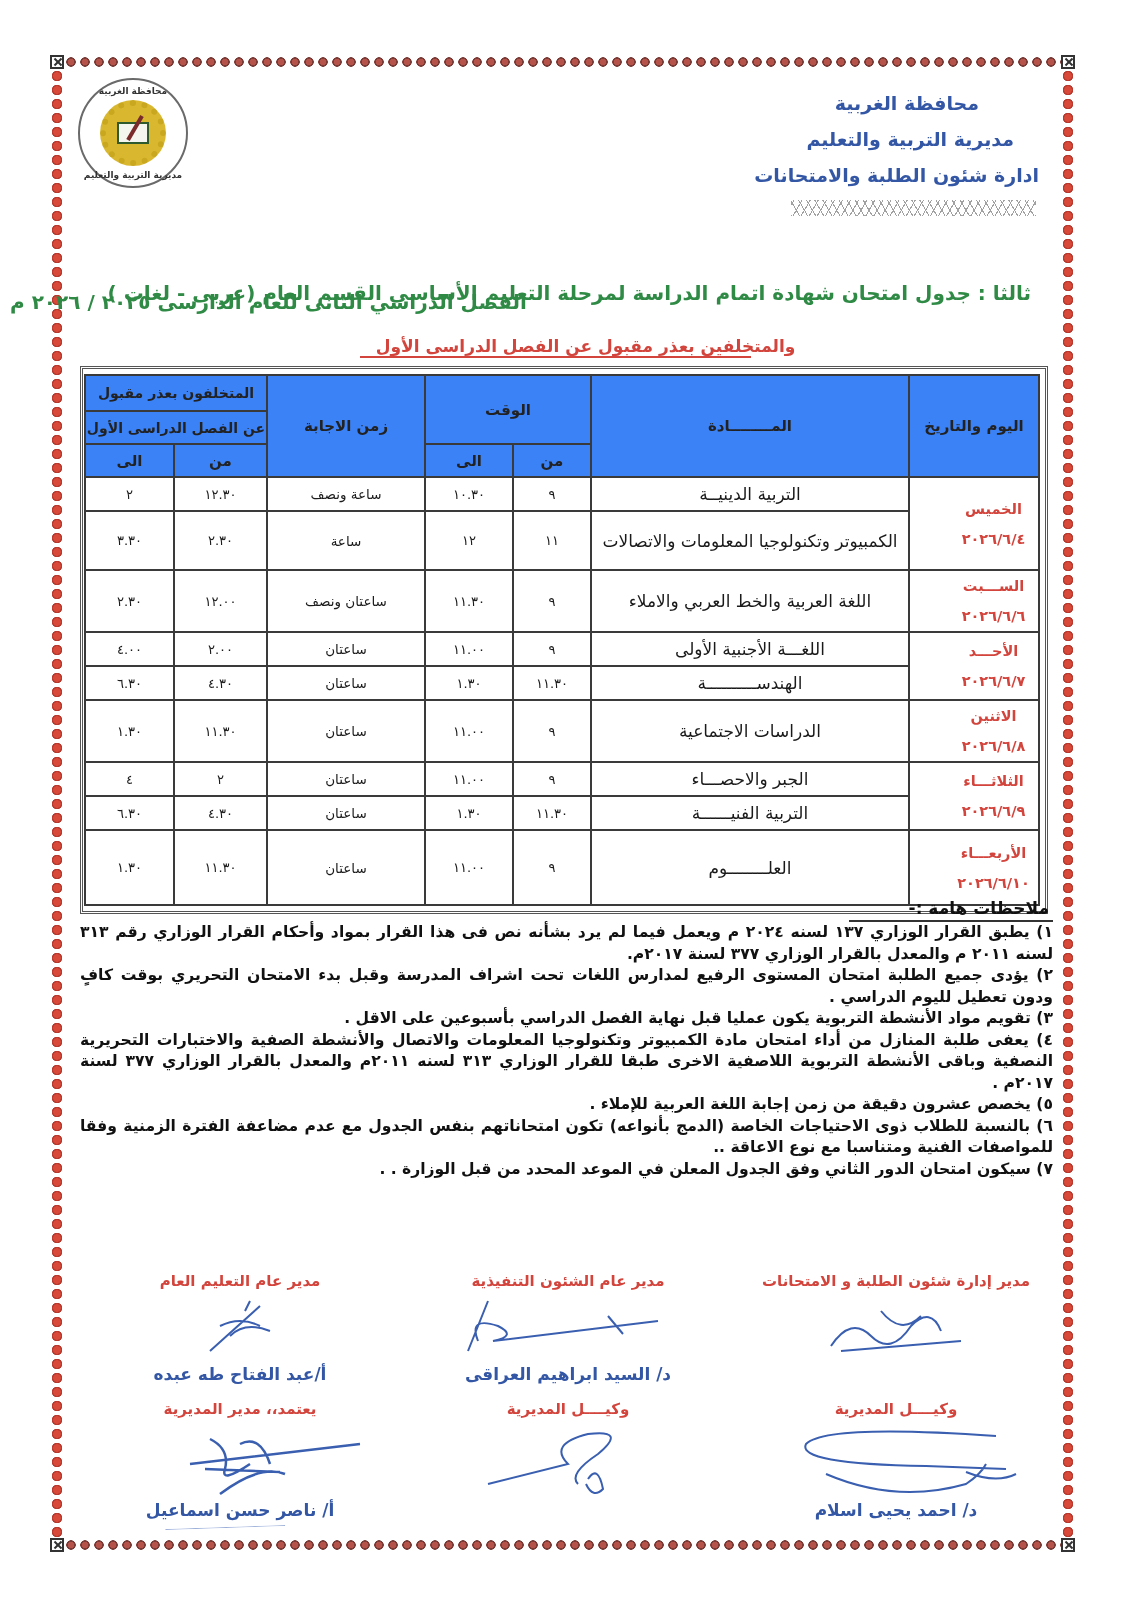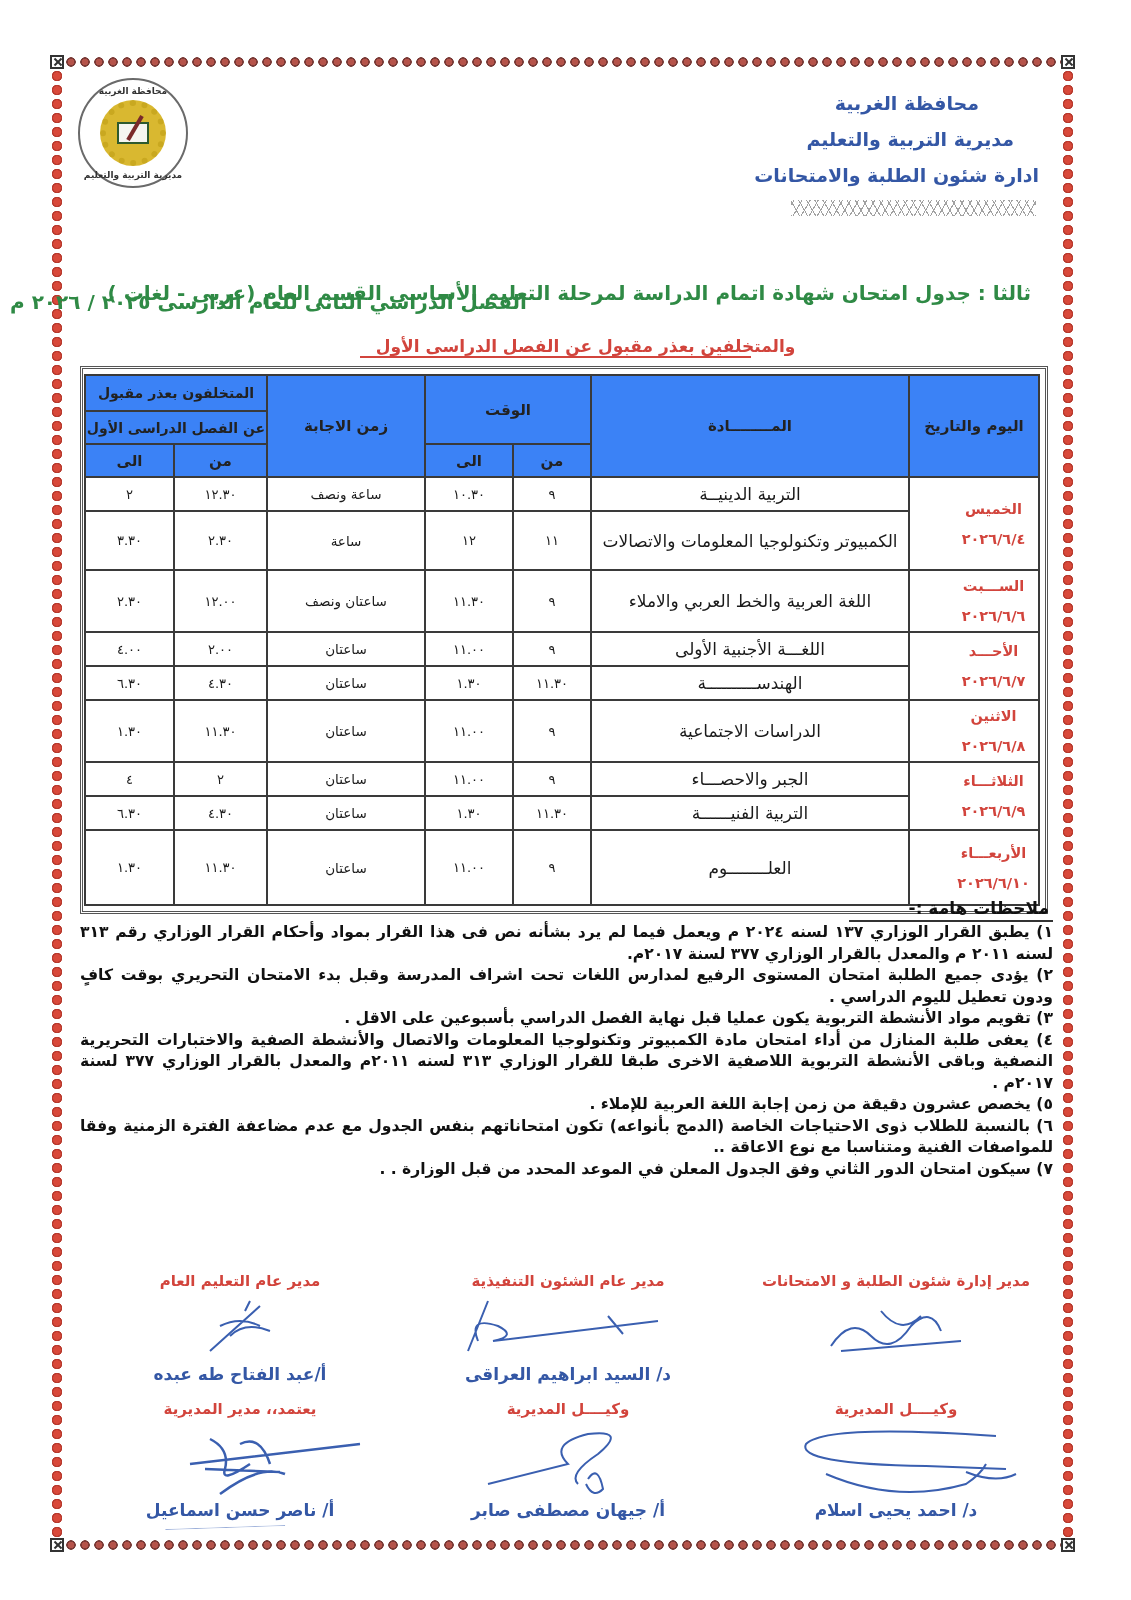--- a/index.html
+++ b/index.html
@@ -300,21 +300,20 @@
       </div>
       <div class="name">د/ احمد يحيى اسلام</div>
     </div>
     <div class="sig">
       <div class="role">وكيــــل المديرية</div>
       <div class="scribble">
         <svg width="200" height="76" viewBox="0 0 200 76">
             <path d="M20 60 L100 40 Q80 20 120 10 Q160 5 130 30 Q100 50 110 60 M120 55 Q130 40 135 65 Q125 75 118 60" stroke="#3a5fb0" stroke-width="2" fill="none"></path>
           </svg>
       </div>
-      <div class="name">أ/ جيهان مصطفى صابر</div>
     </div>
     <div class="sig">
       <div class="role">يعتمد،، مدير المديرية</div>
       <div class="scribble">
         <svg width="260" height="76" viewBox="0 0 260 76">
             <path d="M80 40 L250 20 M100 15 Q120 25 115 45 Q110 60 140 40 M130 20 Q150 10 160 40 M95 45 L170 48 M110 70 Q150 40 175 50" stroke="#3a5fb0" stroke-width="2.5" fill="none"></path>
           </svg>
       </div>
       <div class="name">أ/ ناصر حسن اسماعيل</div>
     </div>

